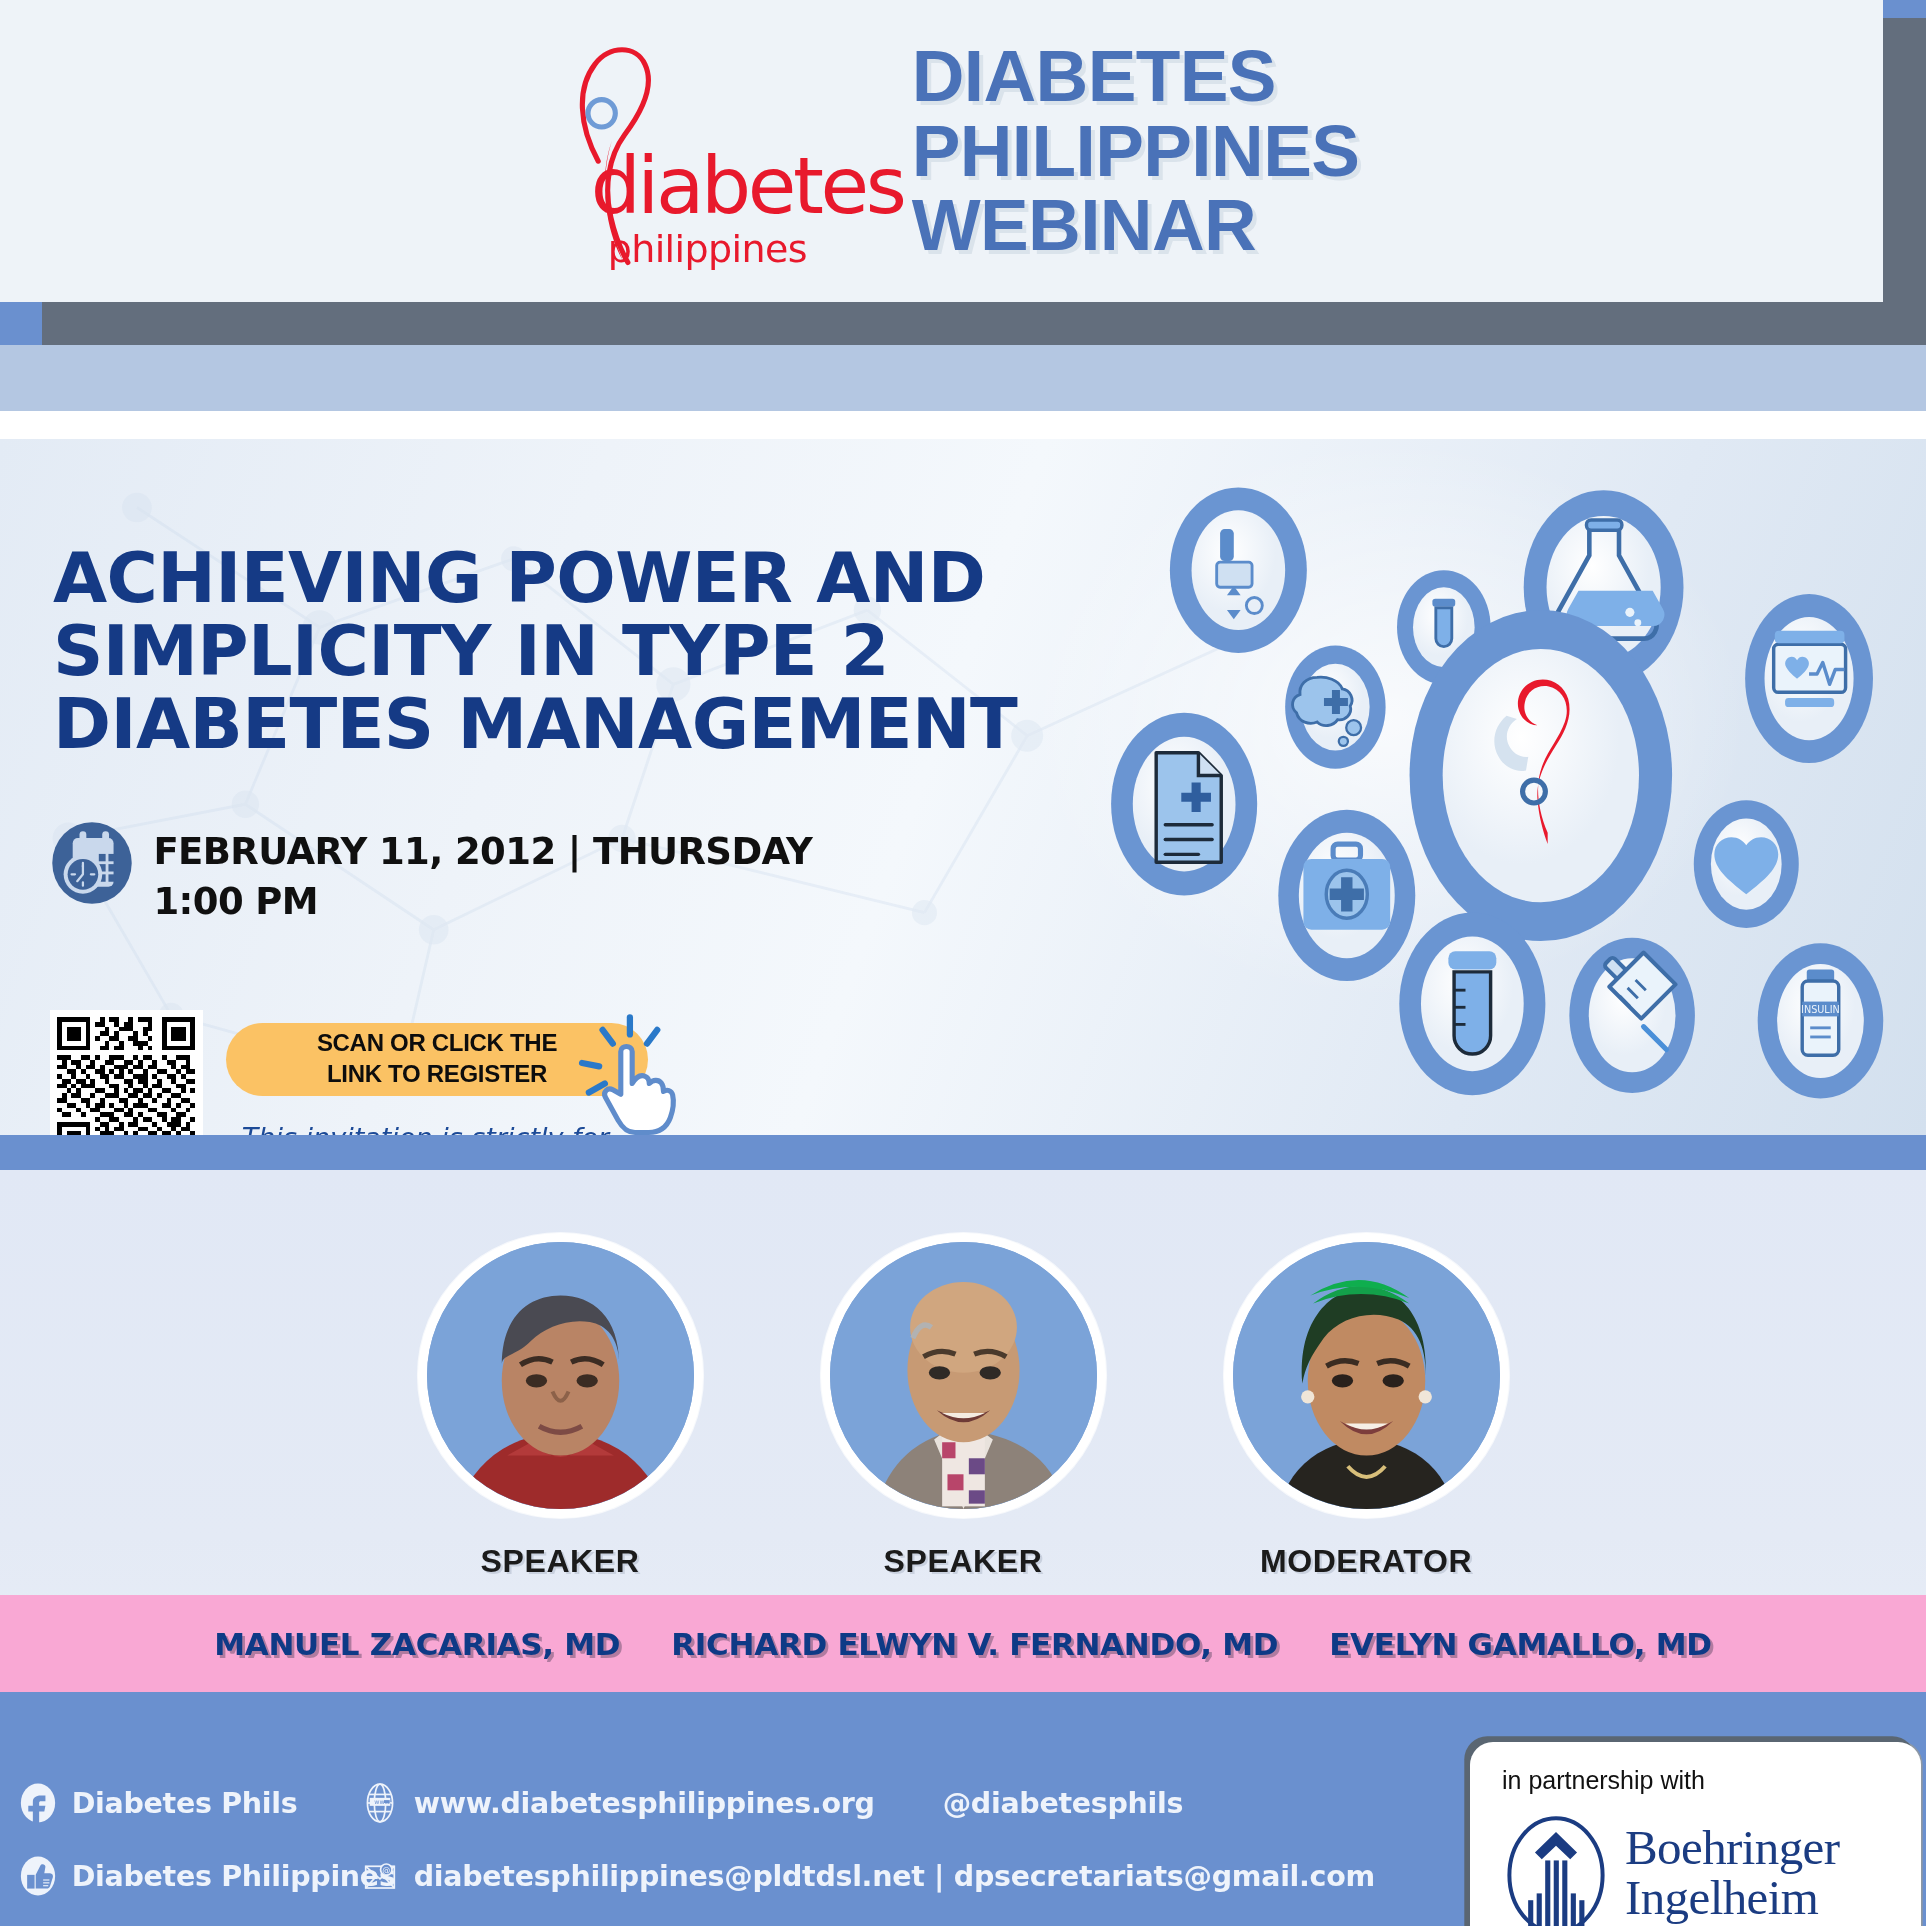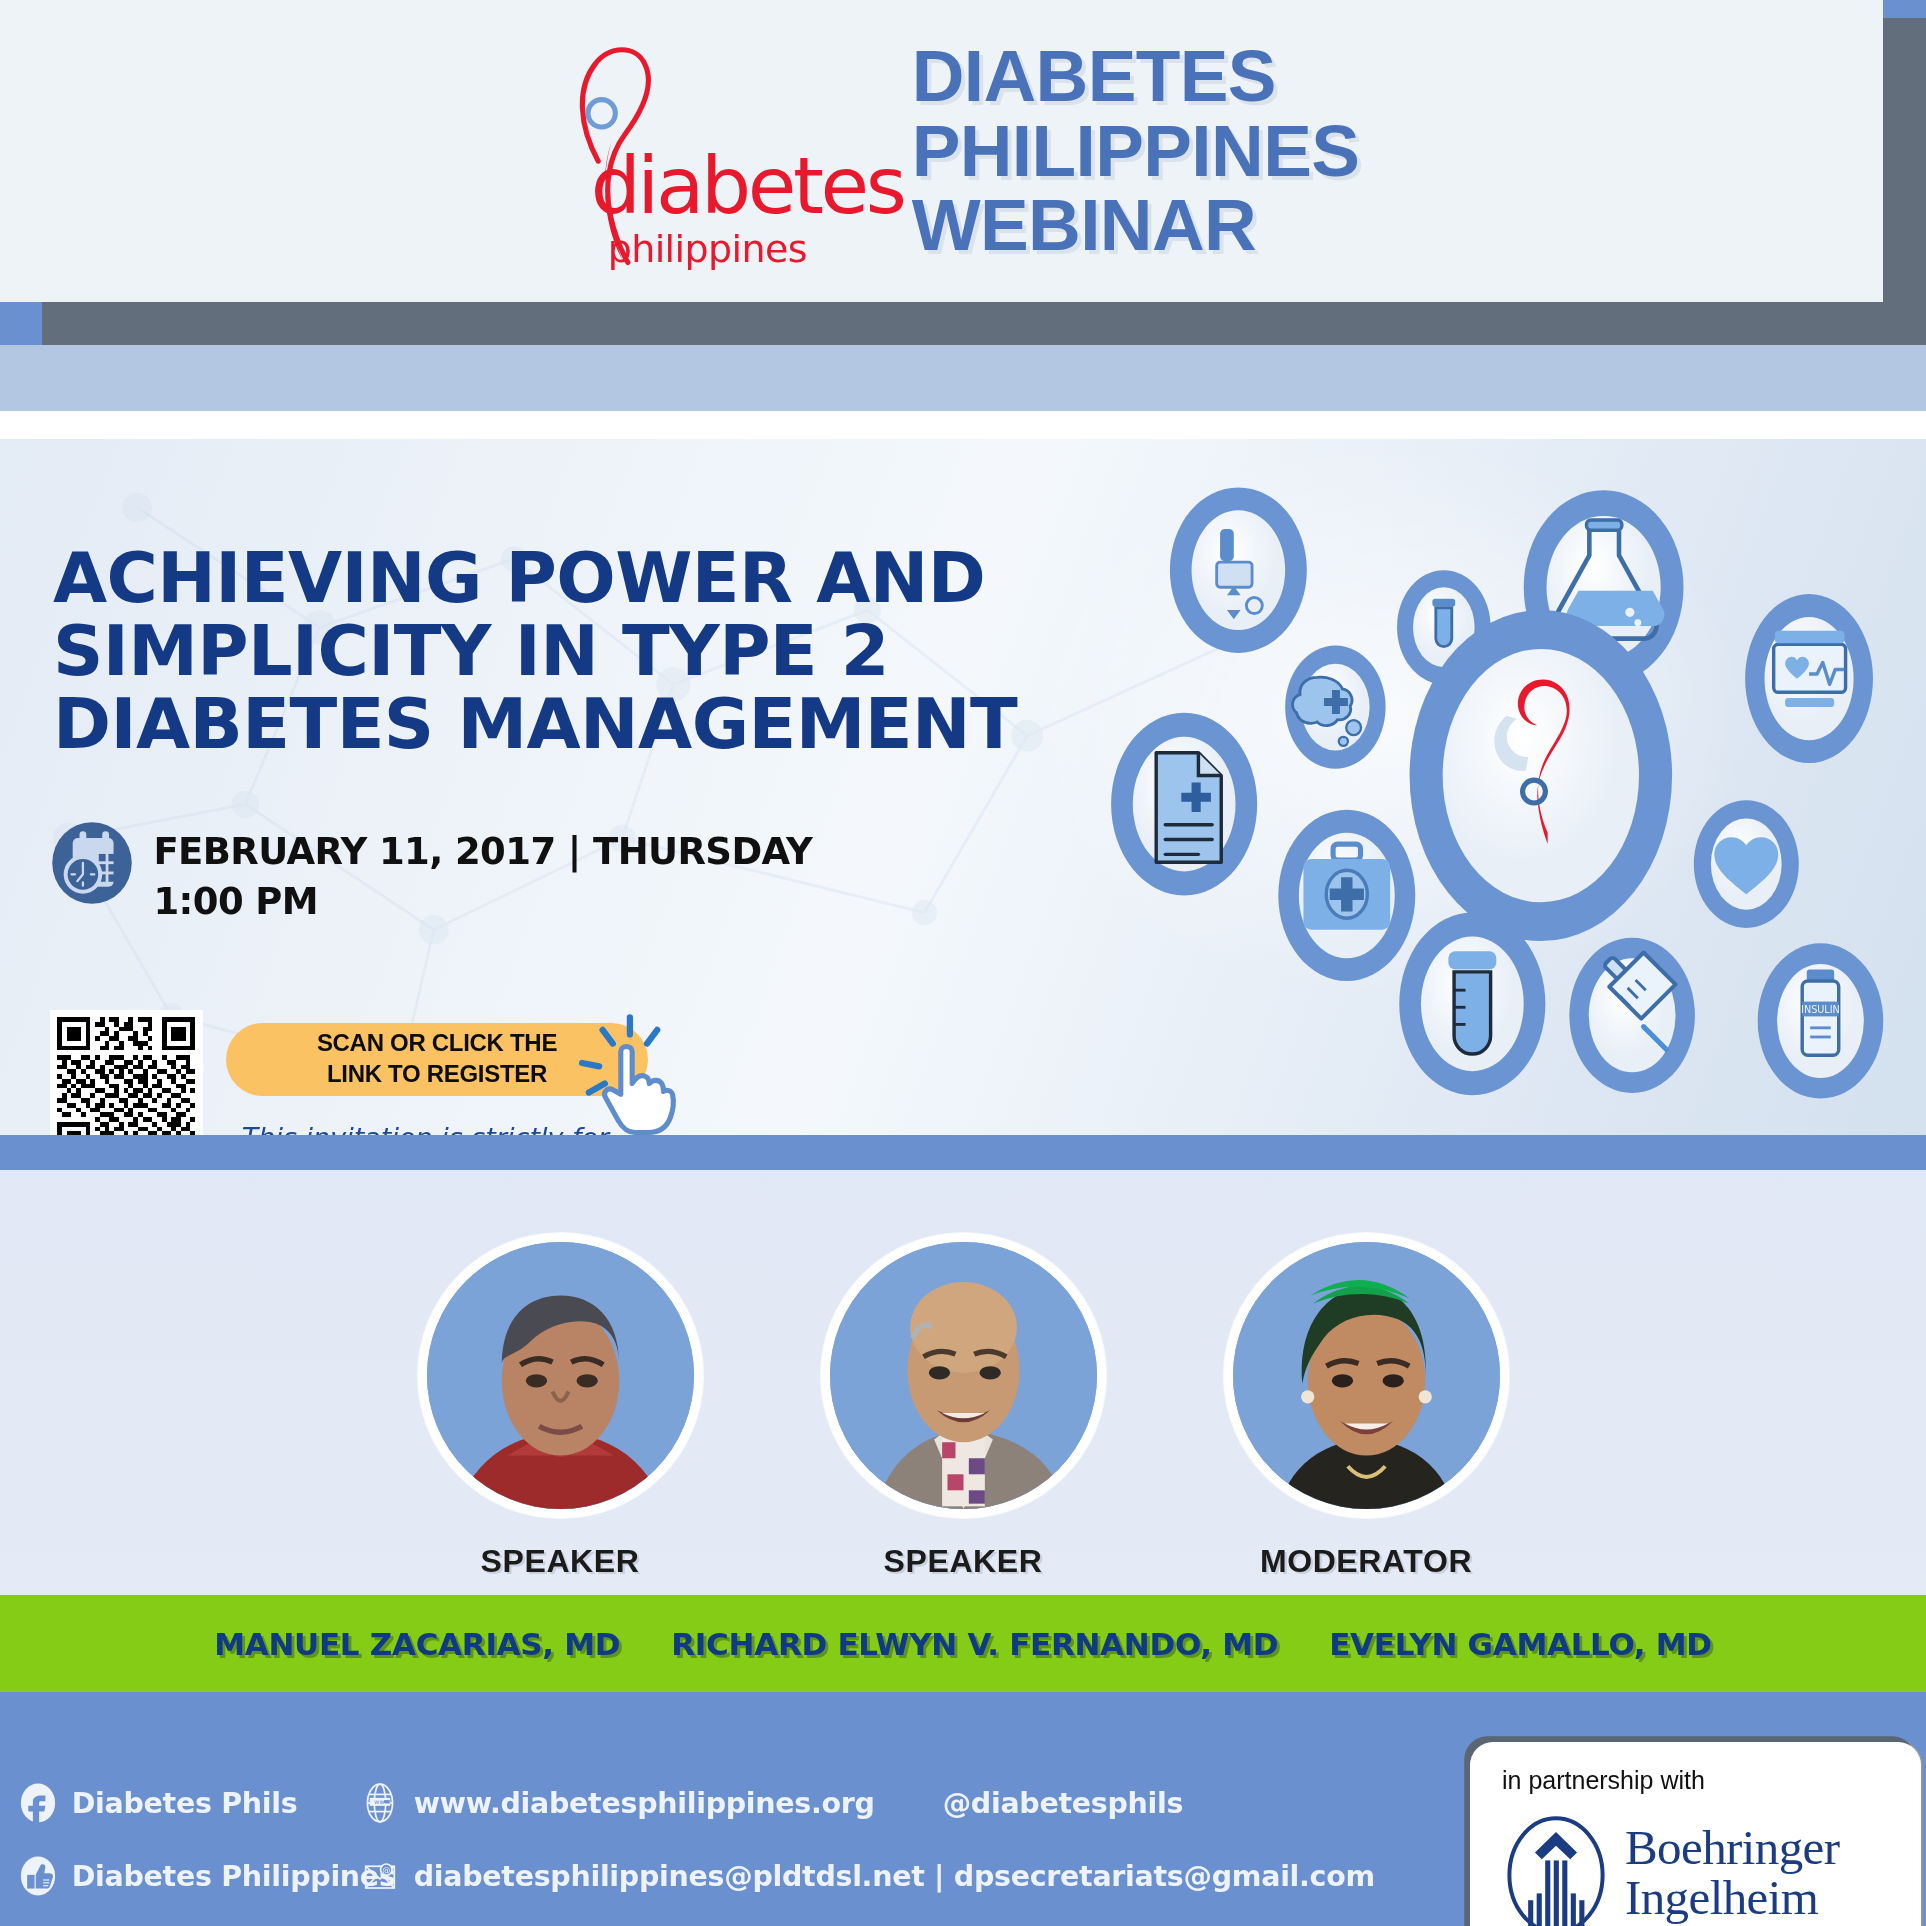--- a/index.html
+++ b/index.html
@@ -76,21 +76,21 @@
               display:flex; justify-content:center; align-items:center; gap:83px; padding-top:33px; }
   .spk-card { width:320px; display:flex; flex-direction:column; align-items:center; }
   .spk-photo { width:285px; height:285px; border-radius:50%; background:#7ba3d8;
                border:9px solid #fff; overflow:hidden; position:relative;
                box-shadow:0 0 0 1.1px rgba(255,255,255,.7); }
   .spk-photo svg { position:absolute; left:0; top:0; width:100%; height:100%; }
   .spk-role { margin-top:25px; font-size:32px; font-weight:bold; color:#1b1b1b;
               letter-spacing:0.6px; font-family:"Liberation Sans", sans-serif;
               text-shadow:2.3px 2.3px 0 rgba(150,160,180,.35); }
 
-  .name-band { position:absolute; left:0; top:1595px; width:1926px; height:97px; background:#84cc16;
+  .name-band { position:absolute; left:0; top:1595px; width:1926px; height:97px; background:#f9a8d4;
                display:flex; align-items:center; justify-content:center; gap:51px; }
   .spk-name { font-size:31px; font-weight:bold; color:#0e3a86; letter-spacing:-0.3px;
               font-family:"DejaVu Sans", sans-serif; white-space:nowrap;
               text-shadow:2.9px 2.9px 0 rgba(10,20,40,.30); }
 
   
   .footer { position:absolute; left:0; top:1692px; width:1926px; height:234px; background:#6a90cf; }
   .foot-cols { position:absolute; left:18px; top:91px; display:flex; flex-direction:column; gap:33px; }
   .foot-line { display:flex; align-items:flex-start; }
   .fi { width:40px; height:40px; flex:0 0 auto; margin-right:13.7px; }
@@ -189,21 +189,21 @@
           <rect x="103" y="94" width="12" height="13"></rect>
       </g>
       <circle cx="58" cy="94" r="34" fill="#c9d8ec"></circle>
       <circle cx="58" cy="94" r="27" fill="#3d6298"></circle>
       <g stroke="#c9d8ec" stroke-width="4" stroke-linecap="round">
         <path d="M58 74 v6 M58 108 v6 M38 94 h6 M72 94 h6"></path>
         <path d="M58 94 V79 M58 94 L48 106"></path>
       </g>
     </svg>
     <div class="date-txt">
-      <div class="date-line">FEBRUARY 11, 2017 | THURSDAY</div>
+      <div class="date-line">FEBRUARY 11, 2012 | THURSDAY</div>
       <div class="date-line">1:00 PM</div>
     </div>
   </div>
 
   <div class="reg-row">
     <div class="qr-box">
       <svg viewBox="0 0 29 29" shape-rendering="crispEdges">
         <rect width="29" height="29" fill="#fff"></rect>
         <g fill="#000">
           <rect x="0" y="0" width="7" height="7"></rect>

